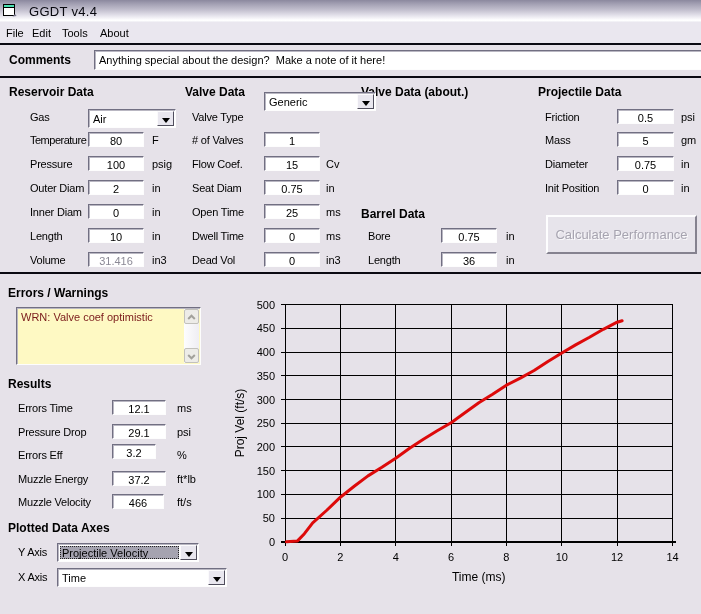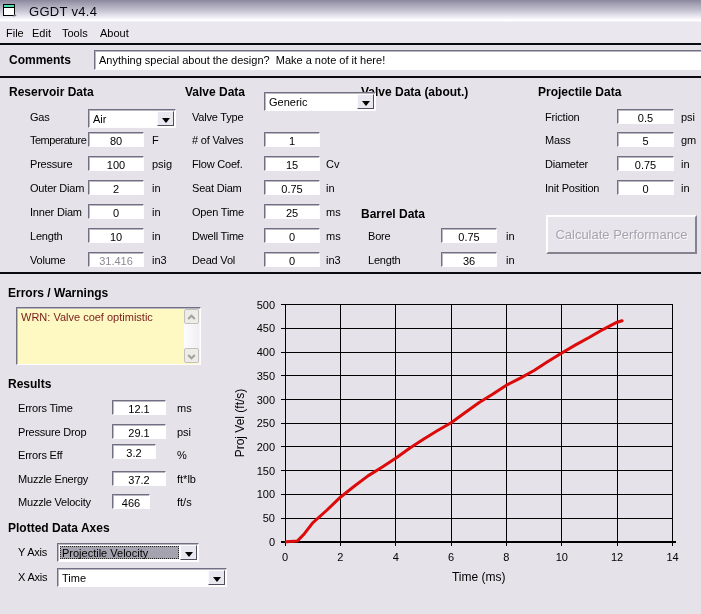--- a/index.html
+++ b/index.html
@@ -175,21 +175,21 @@
 <div class="abs lbl" style="left:18px;top:426px">Pressure Drop</div>
 <div class="abs inp" style="left:112px;top:424px;width:54px">29.1</div>
 <div class="abs unit" style="left:177px;top:426px">psi</div>
 <div class="abs lbl" style="left:18px;top:449px">Errors Eff</div>
 <div class="abs inp" style="left:112px;top:444px;width:44px">3.2</div>
 <div class="abs unit" style="left:177px;top:449px">%</div>
 <div class="abs lbl" style="left:18px;top:473px">Muzzle Energy</div>
 <div class="abs inp" style="left:112px;top:471px;width:54px">37.2</div>
 <div class="abs unit" style="left:177px;top:473px">ft*lb</div>
 <div class="abs lbl" style="left:18px;top:496px">Muzzle Velocity</div>
-<div class="abs inp" style="left:112px;top:494px;width:38px">466</div>
+<div class="abs inp" style="left:112px;top:494px;width:52px">466</div>
 <div class="abs unit" style="left:177px;top:496px">ft/s</div>
 
 <div class="abs sec" style="left:8px;top:521px">Plotted Data Axes</div>
 <div class="abs lbl" style="left:18px;top:546px">Y Axis</div>
 <div class="abs combo" style="left:57px;top:543px;width:142px">
     <span class="ysel"></span>
     <span class="txt" style="z-index:2">Projectile Velocity</span>
     <span class="cbtn">
       <span class="arr"></span>
     </span>

